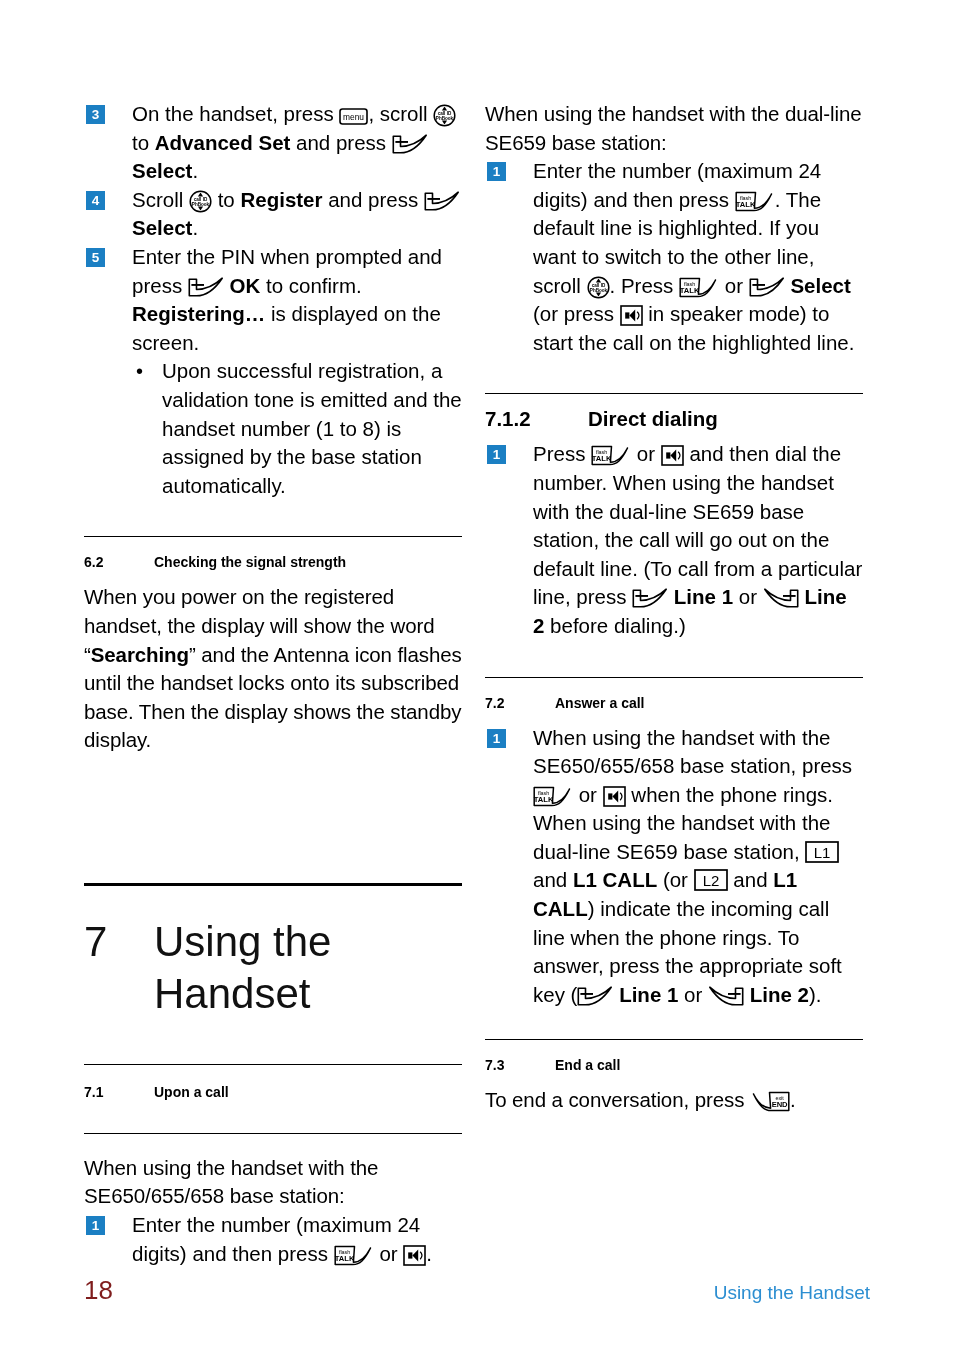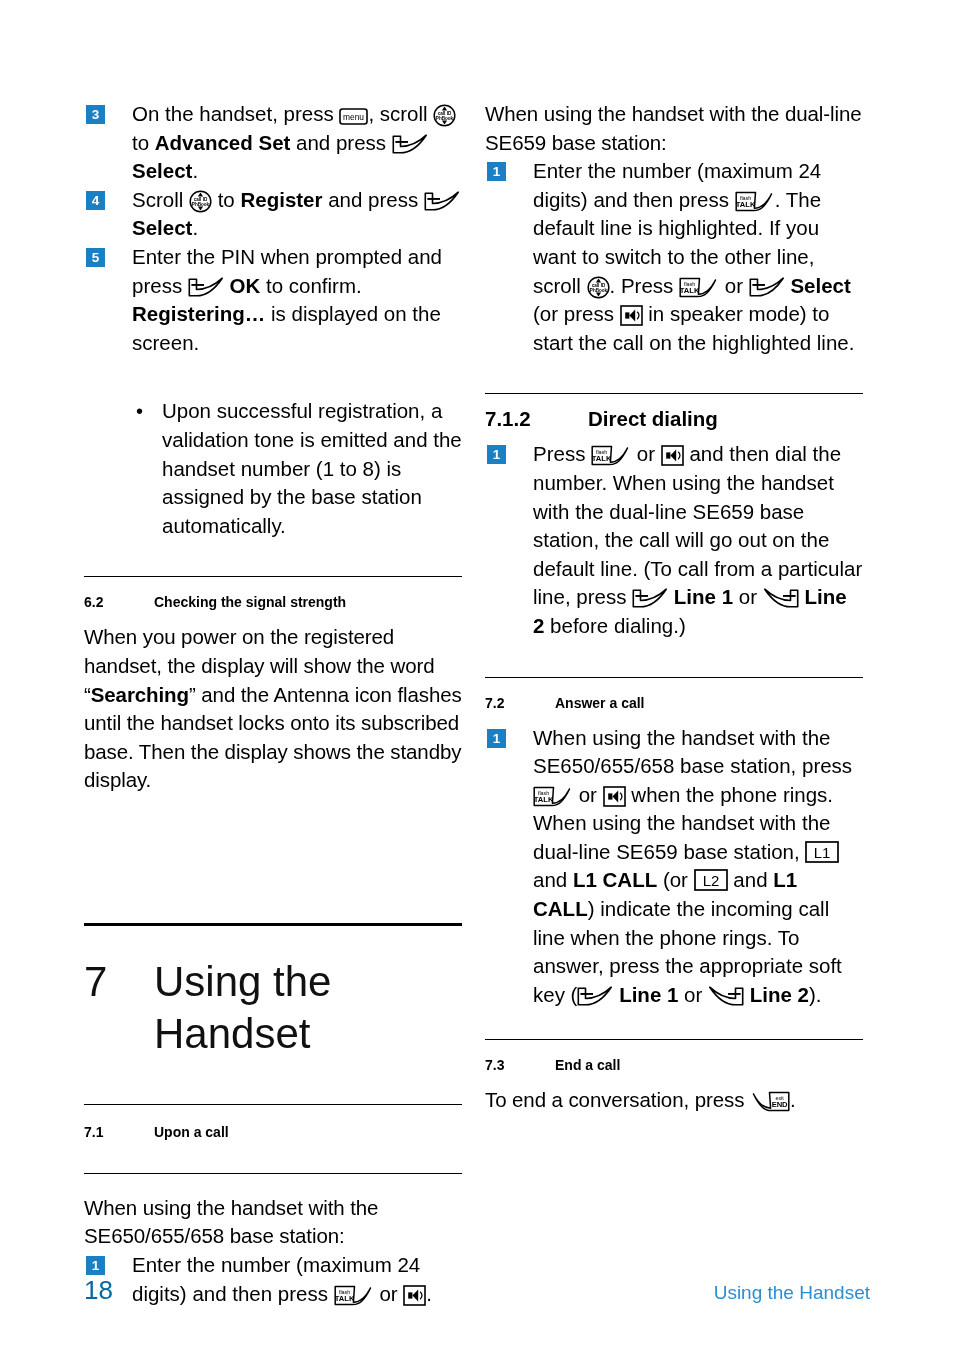--- a/index.html
+++ b/index.html
@@ -52,21 +52,20 @@
     line-height:19px;
     text-align:center;
     font-family:"Liberation Sans",sans-serif;
   }
   .bullet{
     position:relative;
     padding-left:30px;
     margin-left:48px;
     font-size:20.5px;
     line-height:28.6px;
-    margin-top:40px;
   }
   .bullet:before{
     content:"\2022";
     position:absolute;
     left:4px;top:0;
     font-size:20px;
   }
 
   
   .rule{
@@ -119,21 +118,21 @@
     position:absolute;
     left:84px;
     top:1275px;
     width:786px;
     display:flex;
     justify-content:space-between;
     align-items:baseline;
   }
   .pagenum{
     font-size:26px;
-    color:#0369a1;
+    color:#7f1d1d;
     font-weight:300;
   }
   .footer-title{
     font-size:19px;
     color:#2C8ED1;
     font-weight:300;
   }
 
   
   .ic{

